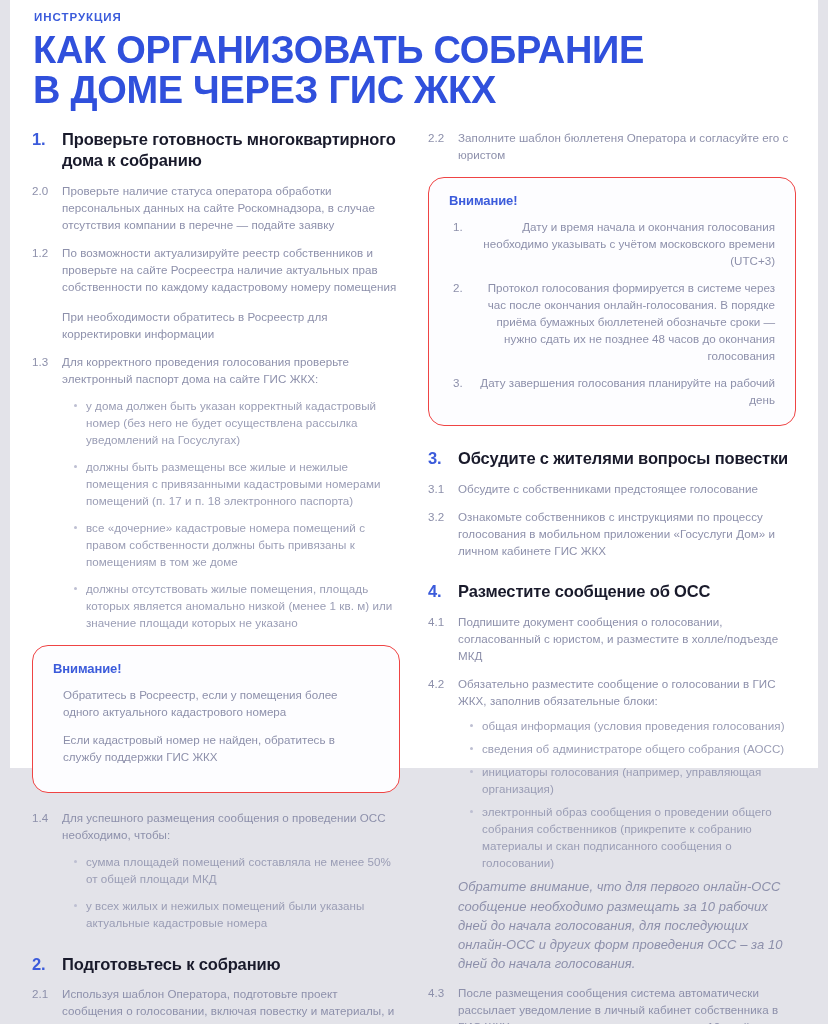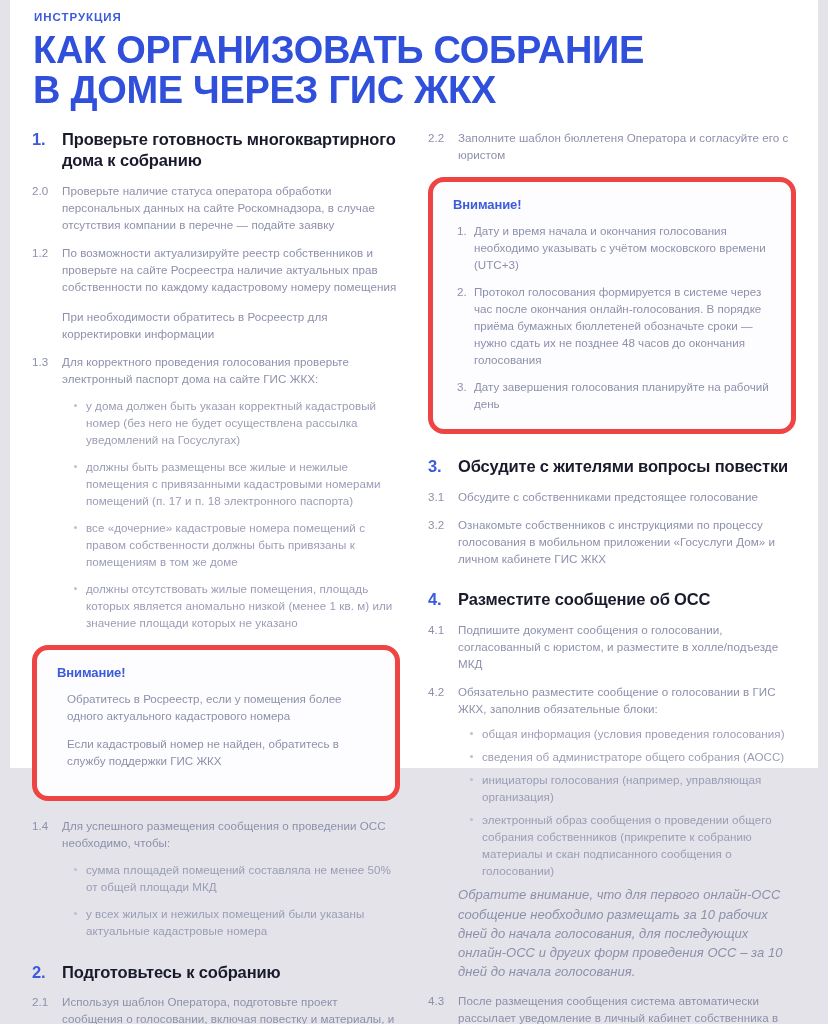--- a/index.html
+++ b/index.html
@@ -138,21 +138,21 @@
     width: 3px;
     height: 3px;
     border-radius: 50%;
     background: #bdbfd2;
   }
   ul.bullets.tight { margin-top: 8px; }
   ul.bullets.tight li { margin-bottom: 6px; }
 
   
   .callout {
-    border: 5px solid #ef4444;
+    border: 1px solid #ef4444;
     border-radius: 16px;
     background: #fdfdff;
     padding: 15px 20px 17px 20px;
     margin: 14px 0 16px 0;
     box-sizing: border-box;
   }
   .callout-title {
     color: #3b5bdb;
     font-weight: bold;
     font-size: 13px;
@@ -165,20 +165,21 @@
     font-size: 11.6px;
     line-height: 1.47;
   }
   .callout p + p { margin-top: 11px; }
   ol.callout-list {
     margin: 0;
     padding: 0 0 0 17px;
     color: #8d90ab;
     font-size: 11.6px;
     line-height: 1.47;
+    text-align: right;
   }
   ol.callout-list li {
     margin-bottom: 10px;
     padding-left: 4px;
   }
   ol.callout-list li:last-child { margin-bottom: 0; }
 
   .note-para {
     color: #8d90ab;
     font-size: 13px;

